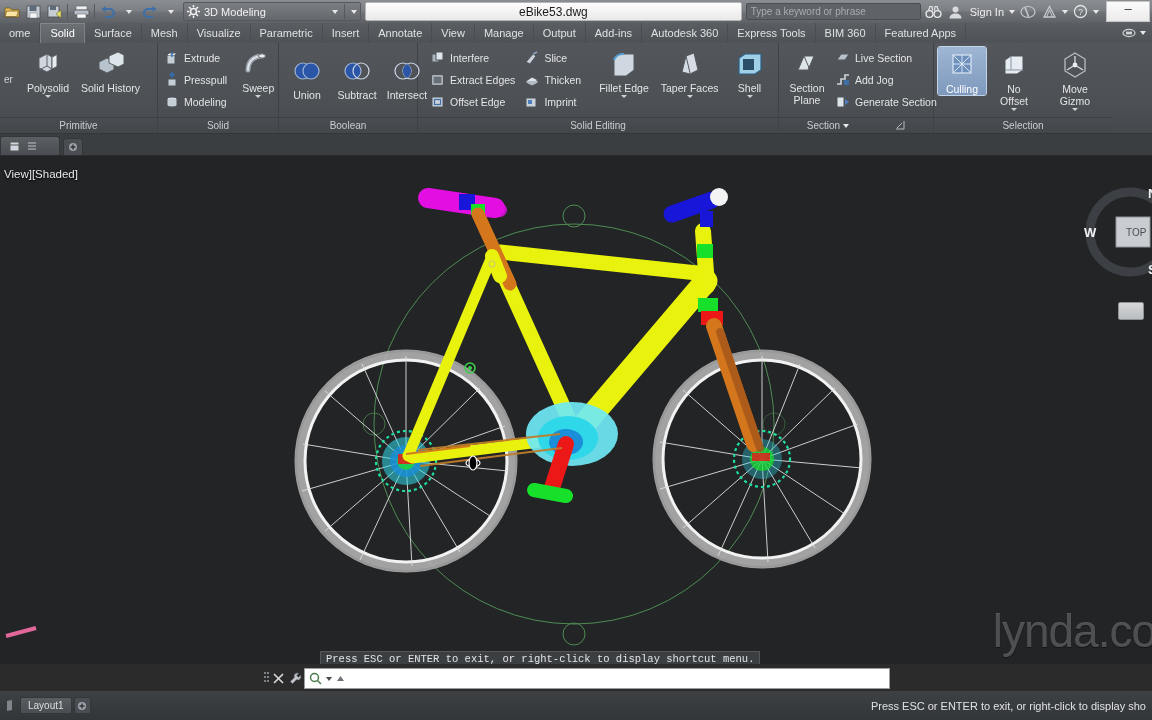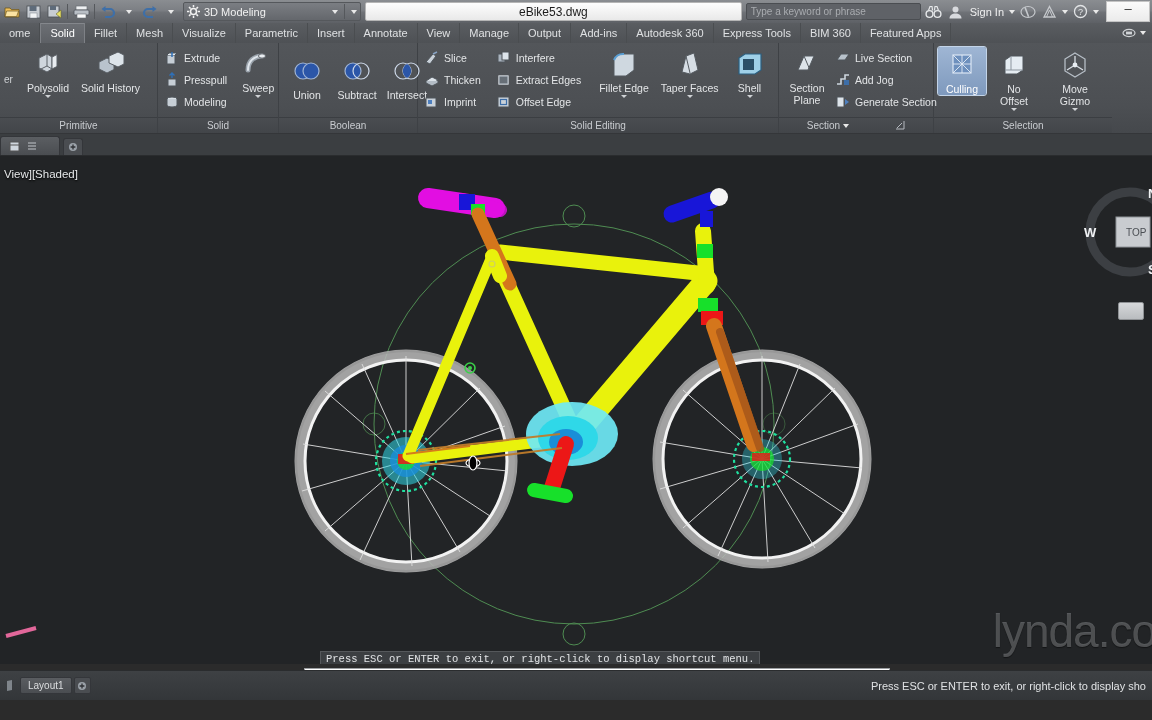--- a/index.html
+++ b/index.html
@@ -164,21 +164,21 @@
   .cmd-icobtn { width:17px;height:19px; display:flex;align-items:center;justify-content:center; }
   .cmd-input {
     flex:1; height:21px; background:#ffffff; border:1px solid #9a9da0;
     display:flex; align-items:center; gap:4px; padding:0 4px;
     color:#101010; font-family:"Liberation Mono", monospace; font-size:11px;
   }
   .cmd-input .txt { flex:1; }
 
   
   .statusbar {
-    position:absolute; left:0; top:670px; width:1152px; height:30px;
+    position:absolute; left:0; top:690px; width:1152px; height:30px;
     background:linear-gradient(to bottom,#3e4144,#333639);
     border-top:1px solid #2a2c2e; display:flex; align-items:center;
   }
   .layout-tabs { display:flex; align-items:center; gap:2px; padding-left:6px; }
   .ltab {
     height:17px; padding:0 7px; display:flex; align-items:center;
     background:linear-gradient(to bottom,#5a5d61,#4a4d51); border:1px solid #34363a;
     border-radius:2px; color:#dcdee0; font-size:10px;
   }
   .ltab-plus {
@@ -308,21 +308,21 @@
   </div>
 
   <div class="ribbon-tabs">
     <div class="rtab">
         <span>ome</span>
       </div>
     <div class="rtab active">
         <span>Solid</span>
       </div>
     <div class="rtab">
-        <span>Fillet</span>
+        <span>Surface</span>
       </div>
     <div class="rtab">
         <span>Mesh</span>
       </div>
     <div class="rtab">
         <span>Visualize</span>
       </div>
     <div class="rtab">
         <span>Parametric</span>
       </div>
@@ -458,20 +458,43 @@
           <span>Intersect</span>
         </div>
       </div>
       <div class="panel-title">
         <span>Boolean</span>
       </div>
     </div>
 
     <div class="panel" style="width:361px">
       <div class="panel-body">
+        <div class="small-col" style="margin-left:6px">
+          <div class="small-btn">
+            <svg class="sm-ico" viewBox="0 0 16 16">
+                <rect x="2" y="4" width="7" height="8" fill="#aab4bf" stroke="#4f555b"></rect>
+                <rect x="6" y="2" width="7" height="8" fill="#dee5ec" stroke="#4f555b"></rect>
+              </svg>
+            <span>Interfere</span>
+          </div>
+          <div class="small-btn">
+            <svg class="sm-ico" viewBox="0 0 16 16">
+                <rect x="3" y="4" width="9" height="8" fill="none" stroke="#dde4ea" stroke-width="1.3"></rect>
+                <rect x="3" y="4" width="9" height="8" fill="#7f8b97" opacity=".5"></rect>
+              </svg>
+            <span>Extract Edges</span>
+          </div>
+          <div class="small-btn">
+            <svg class="sm-ico" viewBox="0 0 16 16">
+                <rect x="2" y="3" width="11" height="10" fill="#c9d1d9" stroke="#4f555b"></rect>
+                <rect x="4.5" y="5.5" width="6" height="5" fill="none" stroke="#3d6ea8" stroke-width="1.2"></rect>
+              </svg>
+            <span>Offset Edge</span>
+          </div>
+        </div>
         <div class="small-col">
           <div class="small-btn">
             <svg class="sm-ico" viewBox="0 0 16 16">
                 <path d="M2 12l7-8 3 2-6 8z" fill="#c9d1d9" stroke="#4f555b"></path>
                 <path d="M9 4l4-2" stroke="#8aa4c4" stroke-width="1.4"></path>
               </svg>
             <span>Slice</span>
           </div>
           <div class="small-btn">
             <svg class="sm-ico" viewBox="0 0 16 16">
@@ -479,43 +502,20 @@
                 <path d="M2 9v2l6 3 6-3v-2" fill="#b3bcc5" stroke="#4f555b"></path>
               </svg>
             <span>Thicken</span>
           </div>
           <div class="small-btn">
             <svg class="sm-ico" viewBox="0 0 16 16">
                 <rect x="2" y="4" width="10" height="9" fill="#c9d1d9" stroke="#4f555b"></rect>
                 <rect x="4" y="6" width="4" height="4" fill="#4d7fbf"></rect>
               </svg>
             <span>Imprint</span>
-          </div>
-        </div>
-        <div class="small-col" style="margin-left:6px">
-          <div class="small-btn">
-            <svg class="sm-ico" viewBox="0 0 16 16">
-                <rect x="2" y="4" width="7" height="8" fill="#aab4bf" stroke="#4f555b"></rect>
-                <rect x="6" y="2" width="7" height="8" fill="#dee5ec" stroke="#4f555b"></rect>
-              </svg>
-            <span>Interfere</span>
-          </div>
-          <div class="small-btn">
-            <svg class="sm-ico" viewBox="0 0 16 16">
-                <rect x="3" y="4" width="9" height="8" fill="none" stroke="#dde4ea" stroke-width="1.3"></rect>
-                <rect x="3" y="4" width="9" height="8" fill="#7f8b97" opacity=".5"></rect>
-              </svg>
-            <span>Extract Edges</span>
-          </div>
-          <div class="small-btn">
-            <svg class="sm-ico" viewBox="0 0 16 16">
-                <rect x="2" y="3" width="11" height="10" fill="#c9d1d9" stroke="#4f555b"></rect>
-                <rect x="4.5" y="5.5" width="6" height="5" fill="none" stroke="#3d6ea8" stroke-width="1.2"></rect>
-              </svg>
-            <span>Offset Edge</span>
           </div>
         </div>
         <div class="big-btn" style="margin-left:6px">
           <svg class="big-ico" viewBox="0 0 32 32">
             <path d="M6 12a10 10 0 0110-6h10v16l-8 6H6z" fill="#cfd8e0" stroke="#545a60" stroke-width="1"></path>
             <path d="M6 12a10 10 0 0110-6" fill="none" stroke="#5a9fd4" stroke-width="2"></path>
           </svg>
           <span>Fillet Edge</span>
           <div class="dd-arrow"></div>
         </div>

